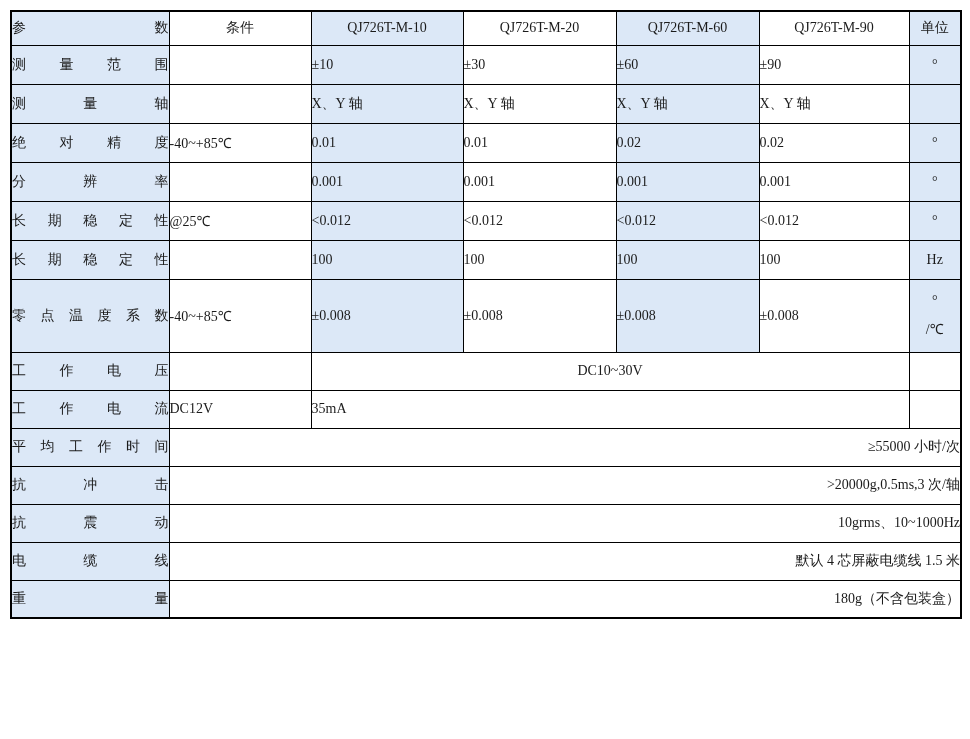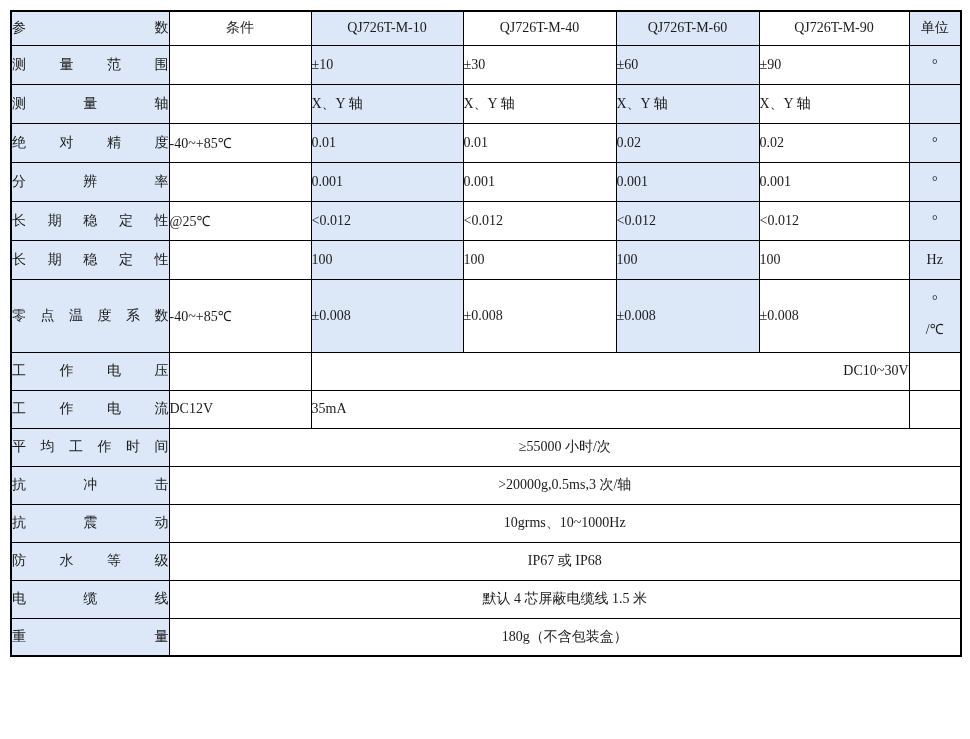--- a/index.html
+++ b/index.html
@@ -33,23 +33,23 @@
   
   .c-param{
     text-align:justify;
     text-align-last:justify;
     padding:0 14px;
   }
   .c-cond{text-align:left;padding-left:9px;}
   .c-val{text-align:left;padding-left:8px;}
   .c-unit{text-align:center;}
   .c-head{}
-  .merge-std{text-align:right;padding-left:8px;}
+  .merge-std{text-align:center;padding-left:8px;}
   .merge-mid{text-align:left;padding-left:55px;}
-  .merge-full{text-align:center;padding-left:140px;}
+  .merge-full{text-align:right;padding-left:140px;}
   .unit-stack{
     display:flex;flex-direction:column;justify-content:space-evenly;
     align-items:center;height:72px;line-height:1;
   }
 </style>
 </head>
 <body>
 
 <table class="spec-table">
   <colgroup>
@@ -60,21 +60,21 @@
       <col style="width:143px">
       <col style="width:150px">
     <col style="width:52px">
   </colgroup>
 
   <tbody>
       <tr class="h34">
     <th class="c-param blue">参数</th>
     <th class="c-head">条件</th>
     <th class="c-head blue">QJ726T-M-10</th>
-    <th class="c-head">QJ726T-M-40</th>
+    <th class="c-head">QJ726T-M-20</th>
     <th class="c-head blue">QJ726T-M-60</th>
     <th class="c-head">QJ726T-M-90</th>
     <th class="c-head blue">单位</th>
   </tr>
 
   <tr class="h39">
     <td class="c-param blue">测量范围</td>
     <td class="c-cond"></td>
     <td class="c-val blue">±10</td>
     <td class="c-val">±30</td>
@@ -172,24 +172,20 @@
     <td class="c-param blue">抗冲击</td>
     <td class="merge-full" colspan="6">&gt;20000g,0.5ms,3 次/轴</td>
   </tr>
 
   <tr class="h38">
     <td class="c-param blue">抗震动</td>
     <td class="merge-full" colspan="6">10grms、10~1000Hz</td>
   </tr>
 
 
-  <tr class="h38">
-    <td class="c-param blue">防水等级</td>
-    <td class="merge-full" colspan="6">IP67 或 IP68</td>
-  </tr>
 
   <tr class="h38">
     <td class="c-param blue">电缆线</td>
     <td class="merge-full" colspan="6">默认 4 芯屏蔽电缆线 1.5 米</td>
   </tr>
 
   <tr class="h38">
     <td class="c-param blue">重量</td>
     <td class="merge-full" colspan="6">180g（不含包装盒）</td>
   </tr>

